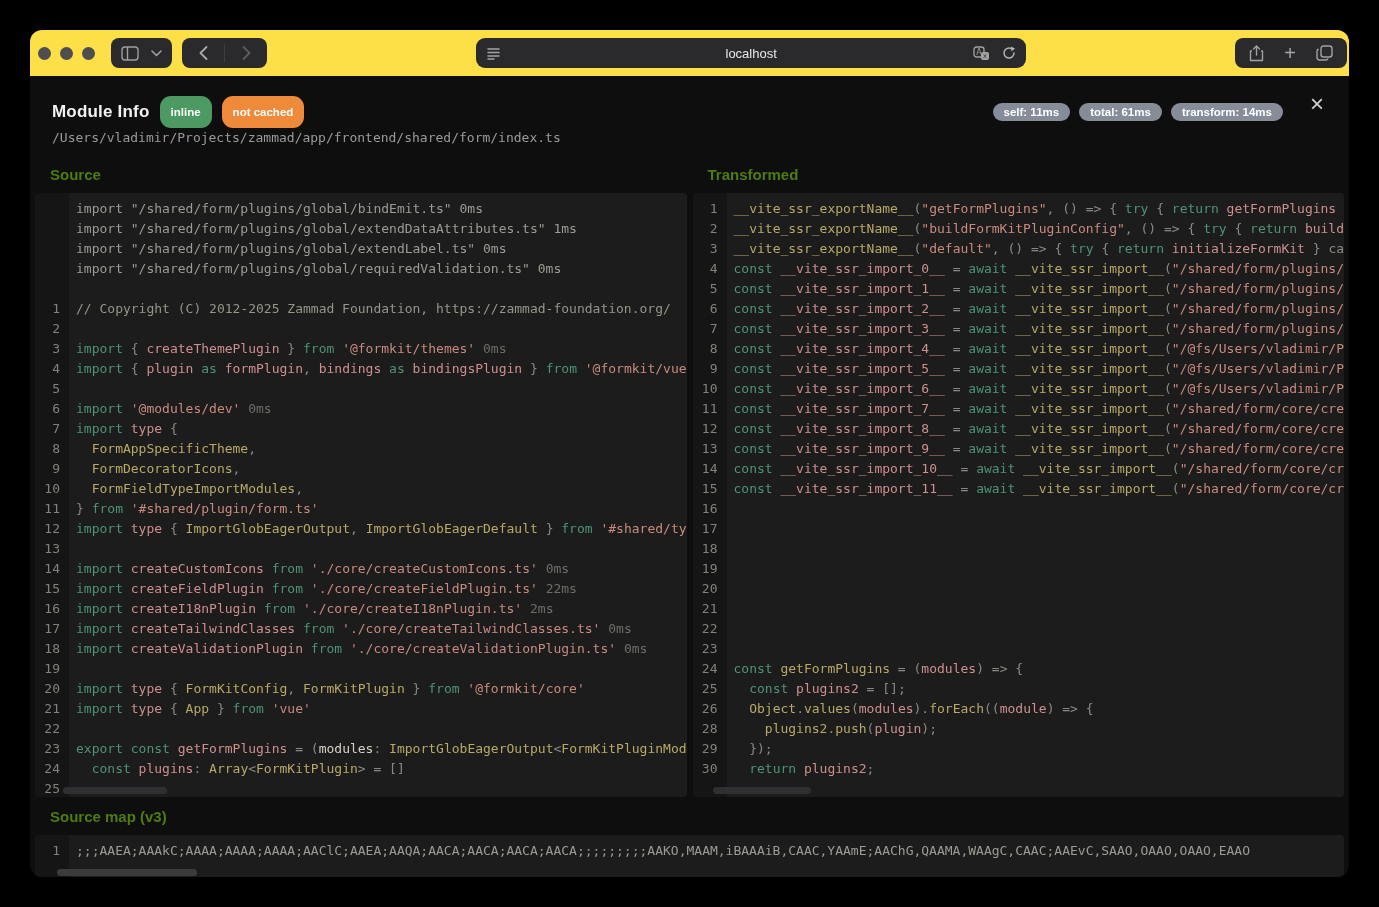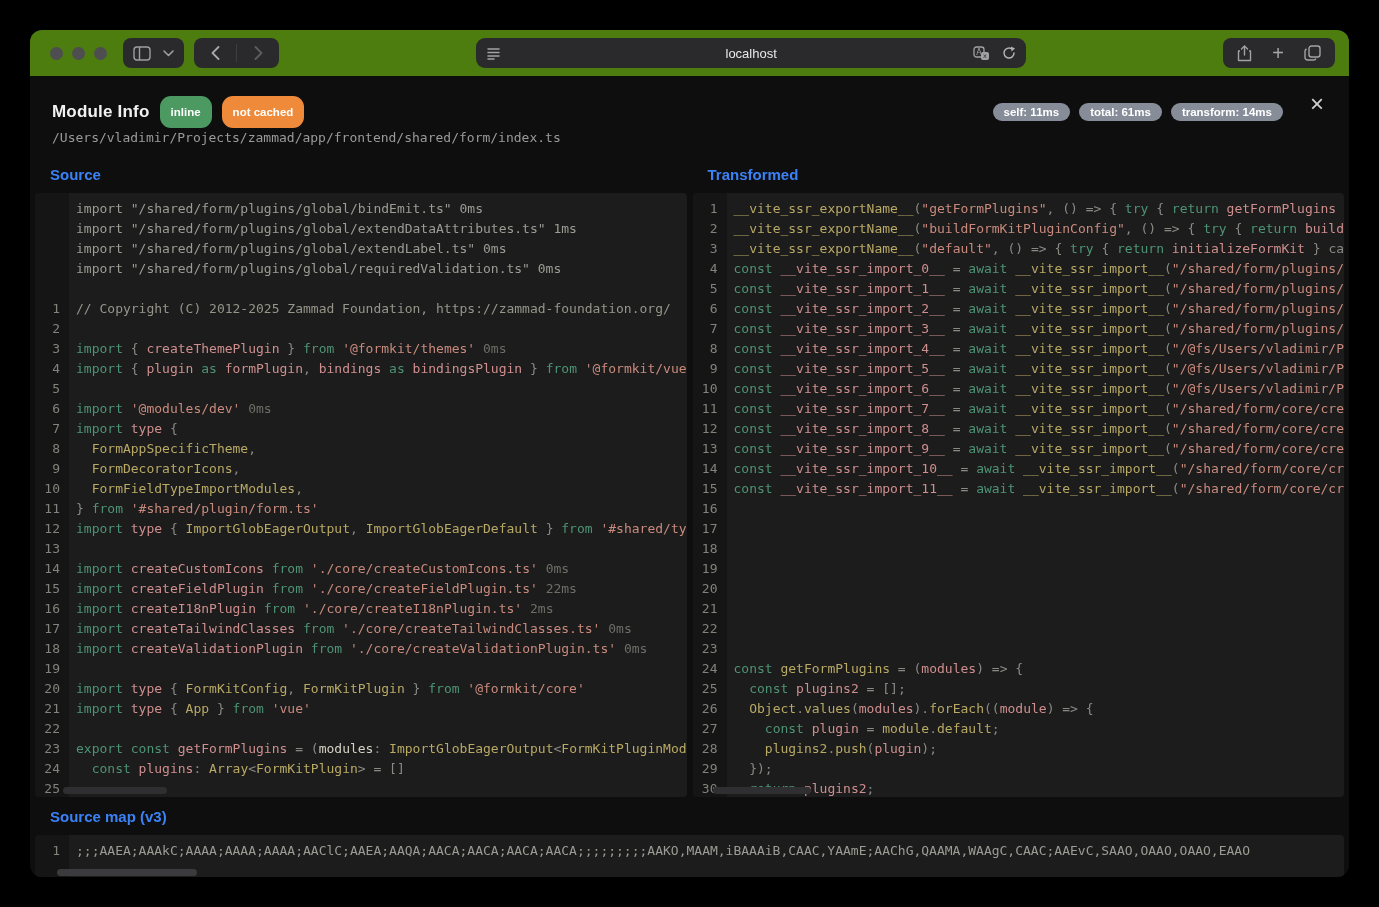--- a/index.html
+++ b/index.html
@@ -1,20 +1,20 @@
 <!DOCTYPE html>
 <html><head>
 <meta charset="utf-8">
 <style>
   html,body{margin:0;padding:0;background:#000;width:1379px;height:907px;overflow:hidden;
     font-family:"Liberation Sans",sans-serif;-webkit-font-smoothing:antialiased;}
   .window{position:absolute;left:30px;top:30px;width:1319px;height:847px;background:#0e0e0e;
     border-radius:12px;overflow:hidden;}
   
-  .toolbar{height:46px;background:#4d7c0f;display:flex;align-items:center;padding:0 14px;gap:10px;}
+  .toolbar{height:46px;background:#fde047;display:flex;align-items:center;padding:0 2px;gap:10px;}
   .lights{display:flex;gap:9px;padding:0 6px;}
   .light{width:13px;height:13px;border-radius:50%;background:#4e4e50;}
   .tb-group{background:#2a2a2c;border-radius:8px;height:30px;display:flex;align-items:center;}
   .tb-btn{display:flex;align-items:center;justify-content:center;height:30px;padding:0 10px;cursor:default;}
   .divider{width:1px;height:18px;background:#3e3e40;}
   .spacer{flex:1;}
   .urlbar{width:530px;height:30px;background:#2a2a2c;border-radius:9px;display:flex;align-items:center;
     padding:0 10px;position:relative;}
   .url-text{position:absolute;left:0;right:0;text-align:center;color:#e9e9e9;font-size:13px;}
   .url-right{margin-left:auto;display:flex;align-items:center;gap:12px;z-index:1;}
@@ -27,21 +27,21 @@
   .mh-title{font-size:17px;font-weight:700;color:#f2f2f2;letter-spacing:.2px;}
   .badge{border-radius:11px;padding:10px 11px;font-size:11.5px;font-weight:700;color:#fff;}
   .timings{margin-left:auto;display:flex;gap:9px;margin-right:44px;}
   .timing{background:#868d99;border-radius:11px;padding:3px 11px;font-size:11.5px;font-weight:700;color:#fff;}
   .close-btn{position:absolute;right:16px;top:6px;color:#cfcfcf;font-size:24px;font-weight:300;
     line-height:1;padding:4px;cursor:default;}
   .mh-path{margin-top:2px;font-family:"DejaVu Sans Mono",monospace;font-size:13px;color:#9a9a9a;}
   
   .panes{display:flex;gap:6px;}
   .pane{flex:1;min-width:0;}
-  .pane-title{font-size:15px;font-weight:700;color:#3b82f6;padding:9px 15px 10px;}
+  .pane-title{font-size:15px;font-weight:700;color:#4d7c0f;padding:9px 15px 10px;}
   .code{position:relative;overflow:hidden;border-radius:4px;padding-top:6px;
     background:linear-gradient(90deg,#151515 34px,#1c1c1c 34px);}
   .code.tall{height:598px;}
   .code.short{height:38px;}
   .code-line{display:flex;height:20px;line-height:20px;font-family:"DejaVu Sans Mono",monospace;font-size:13px;}
   .ln{flex:0 0 34px;color:#82827c;text-align:right;padding-right:9px;box-sizing:border-box;}
   .lc{white-space:pre;padding-left:7px;}
   .tk-k{color:#4d9375}   
   .tk-v{color:#cf8e8e}   
   .tk-f{color:#b8a965}   
@@ -389,24 +389,20 @@
             </div>
             <div class="code-line">
               <span class="ln">25</span>
               <span class="lc"><span class="tk-k">  const</span><span class="tk-v"> plugins2</span><span class="tk-p"> = [];</span></span>
             </div>
             <div class="code-line">
               <span class="ln">26</span>
               <span class="lc"><span class="tk-f">  Object</span><span class="tk-p">.</span><span class="tk-f">values</span><span class="tk-p">(</span><span class="tk-v">modules</span><span class="tk-p">).</span><span class="tk-f">forEach</span><span class="tk-p">((</span><span class="tk-v">module</span><span class="tk-p">) =&gt; {</span></span>
             </div>
             <div class="code-line">
-              <span class="ln">27</span>
-              <span class="lc"><span class="tk-k">    const</span><span class="tk-v"> plugin</span><span class="tk-p"> = </span><span class="tk-f">module</span><span class="tk-p">.</span><span class="tk-f">default</span><span class="tk-p">;</span></span>
-            </div>
-            <div class="code-line">
               <span class="ln">28</span>
               <span class="lc"><span class="tk-f">    plugins2</span><span class="tk-p">.</span><span class="tk-f">push</span><span class="tk-p">(</span><span class="tk-v">plugin</span><span class="tk-p">);</span></span>
             </div>
             <div class="code-line">
               <span class="ln">29</span>
               <span class="lc"><span class="tk-p">  });</span></span>
             </div>
             <div class="code-line">
               <span class="ln">30</span>
               <span class="lc"><span class="tk-k">  return</span><span class="tk-v"> plugins2</span><span class="tk-p">;</span></span>

